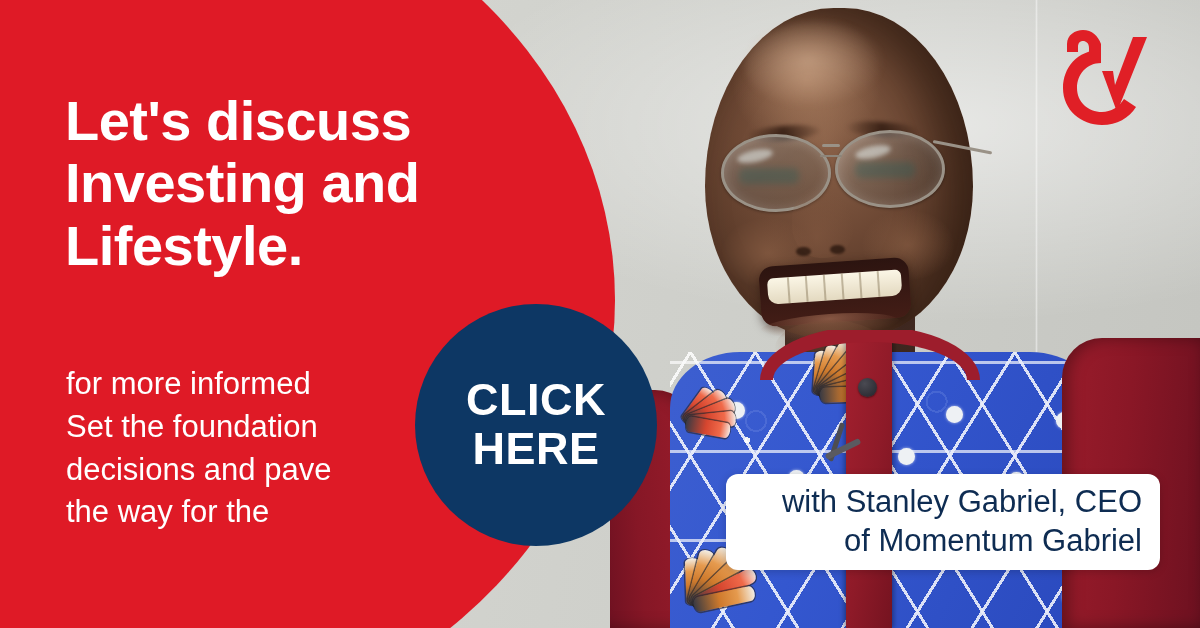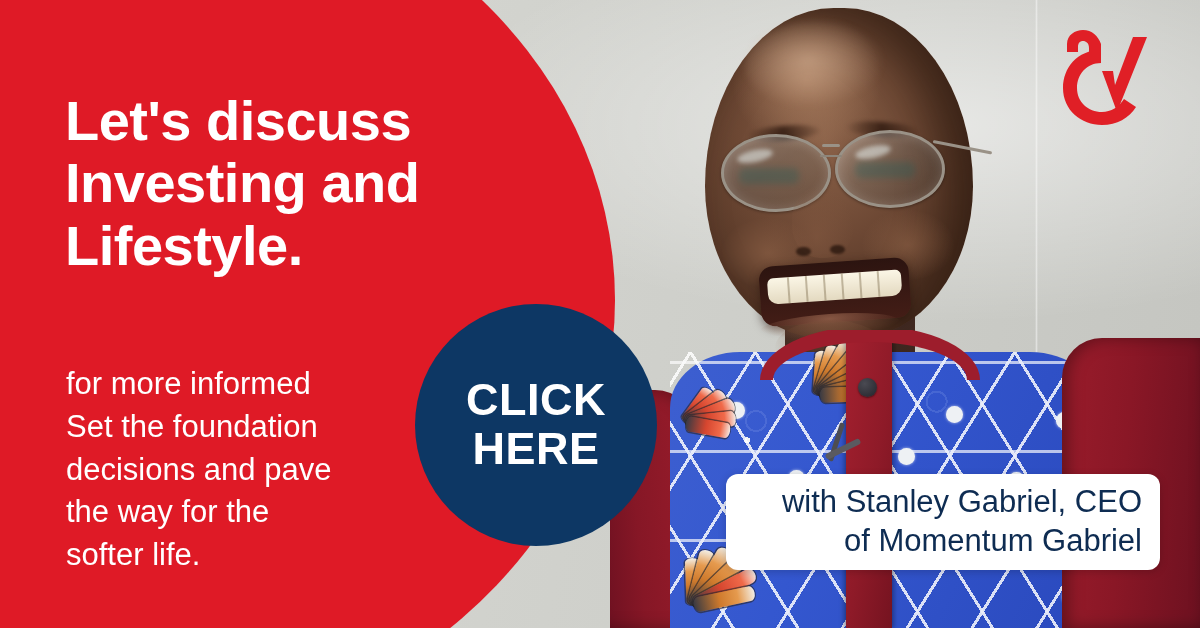--- a/index.html
+++ b/index.html
@@ -414,21 +414,20 @@
     <span class="ln">Let's discuss</span>
     <span class="ln">Investing and</span>
     <span class="ln">Lifestyle.</span>
   </h1>
 
   <p class="subcopy">
     <span class="ln">for more informed</span>
     <span class="ln">Set the foundation</span>
     <span class="ln">decisions and pave</span>
     <span class="ln">the way for the</span>
-    <span class="ln">softer life.</span>
   </p>
 
   <div class="cta">
     <span class="ln">CLICK</span>
     <span class="ln">HERE</span>
   </div>
 
   <div class="caption">
     <span class="ln">with Stanley Gabriel, CEO</span>
     <span class="ln">of Momentum Gabriel</span>

